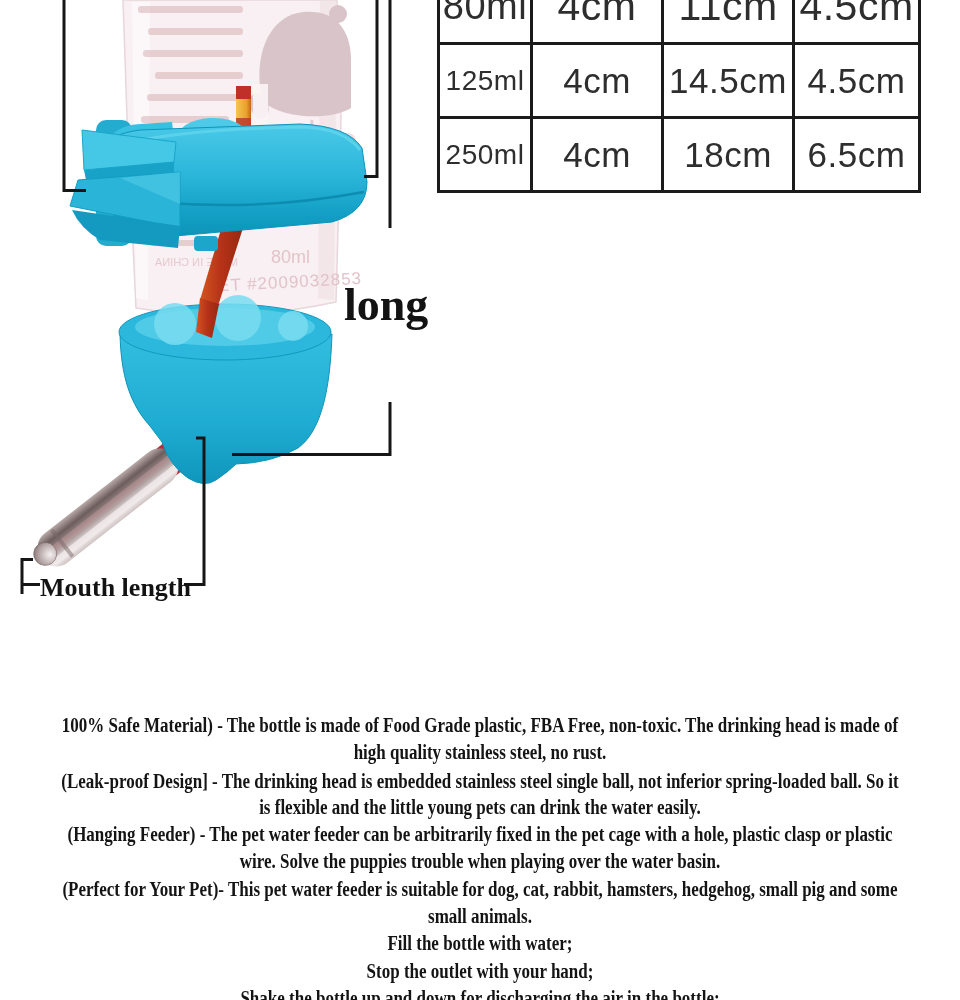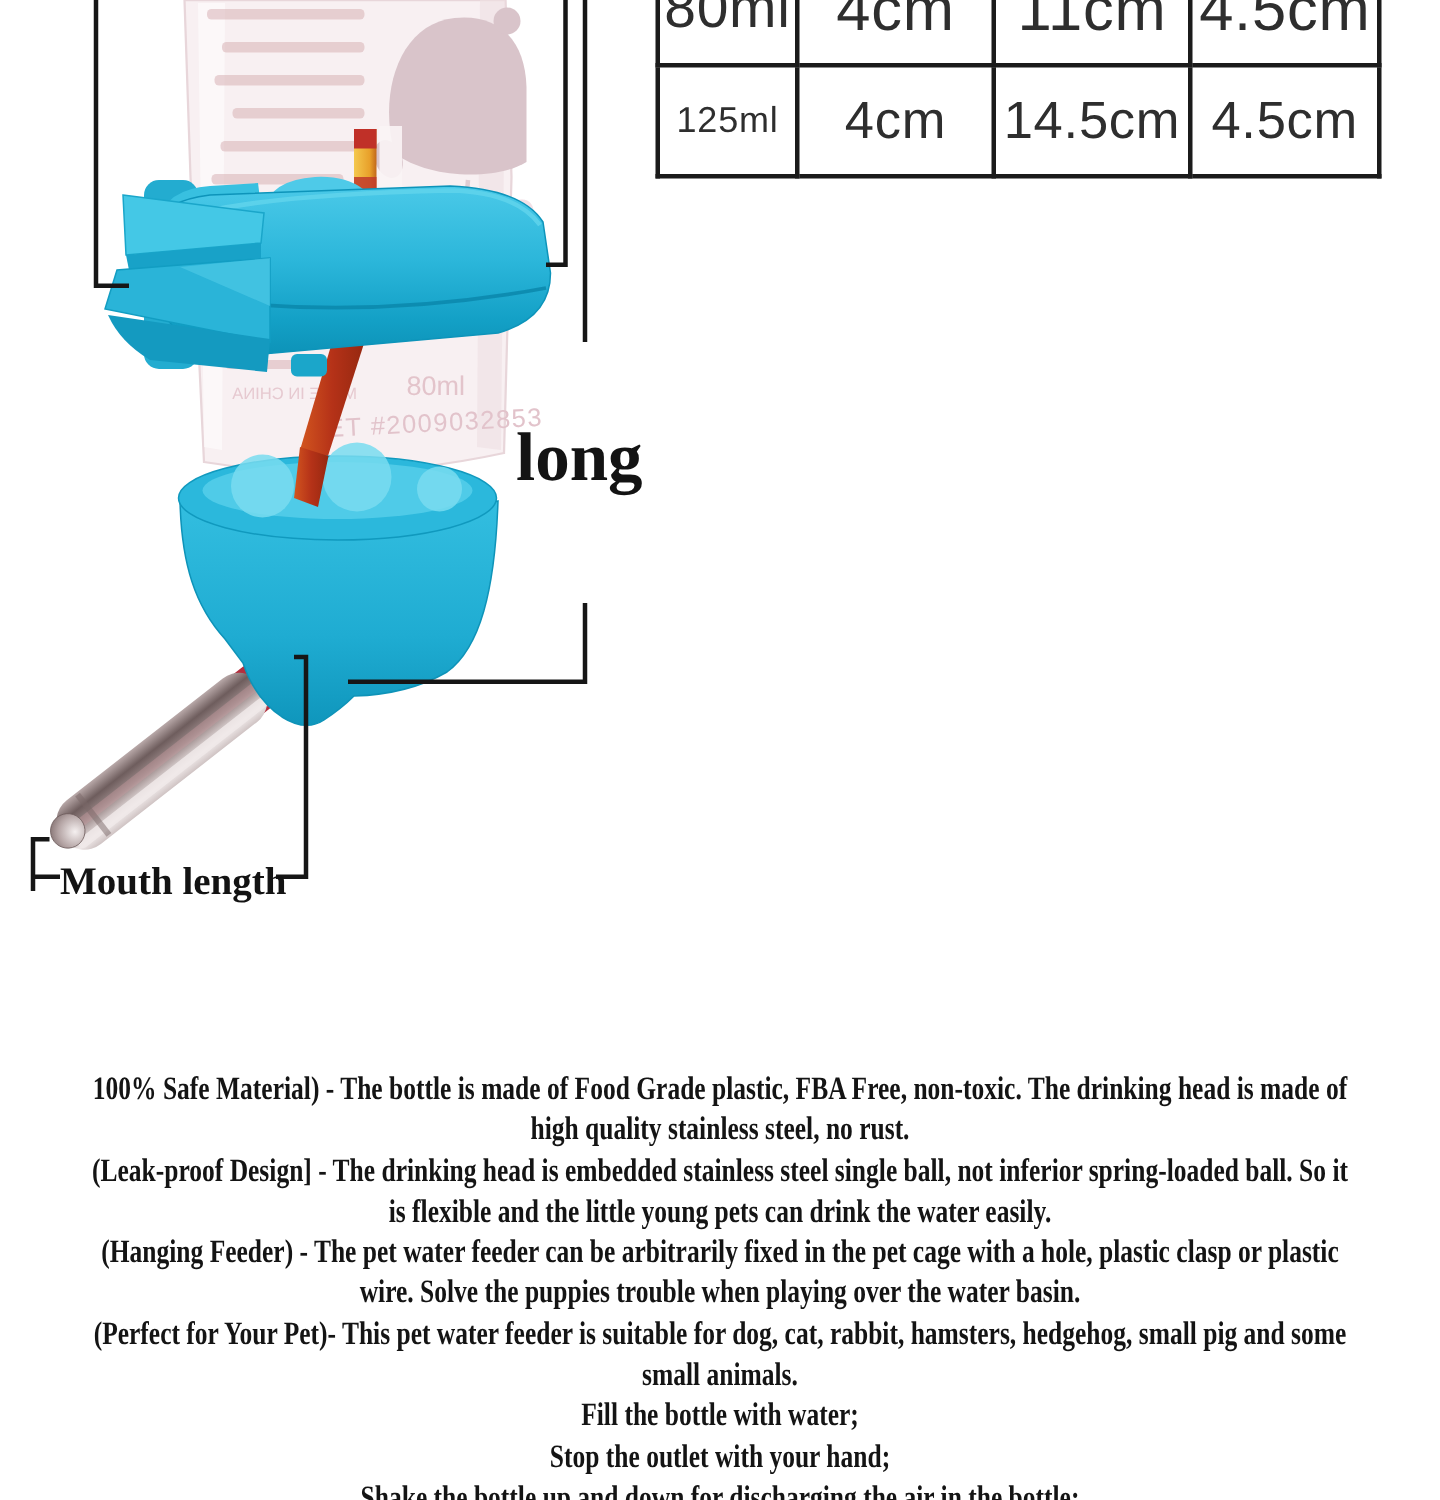--- a/index.html
+++ b/index.html
@@ -22,21 +22,21 @@
   
   .size-table{
     position:absolute;left:437px;top:-32px;
     border-collapse:collapse;table-layout:fixed;
     text-align:center;color:#2e2e2e;
   }
   .size-table td{
     border:3px solid #1b1b1b;height:71px;padding:0;
     font-size:35px;letter-spacing:.5px;
   }
-  .size-table td:first-child{font-size:24px;}
+  .size-table td:first-child{font-size:28px;}
   .size-table tr:first-child td{font-size:41px;}
   .size-table tr:first-child td:first-child{font-size:38px;}
   
   .description{
     position:absolute;top:712px;left:55px;width:850px;
     text-align:center;color:#141414;
     font-family:"Liberation Serif", serif;font-weight:bold;
     font-size:17px;line-height:21.3px;
     transform:scaleY(1.28);transform-origin:50% 0;
   }
@@ -187,20 +187,26 @@
       <td>4cm</td>
       <td>11cm</td>
       <td>4.5cm</td>
     </tr>
     <tr>
       <td>125ml</td>
       <td>4cm</td>
       <td>14.5cm</td>
       <td>4.5cm</td>
     </tr>
+    <tr>
+      <td>250ml</td>
+      <td>4cm</td>
+      <td>18cm</td>
+      <td>6.5cm</td>
+    </tr>
   </tbody>
 </table>
 
 <div class="description">
   <p>100% Safe Material) - The bottle is made of Food Grade plastic, FBA Free, non-toxic. The drinking head is made of high quality stainless steel, no rust.</p>
   <p>(Leak-proof Design] - The drinking head is embedded stainless steel single ball, not inferior spring-loaded ball. So it is flexible and the little young pets can drink the water easily.</p>
   <p>(Hanging Feeder) - The pet water feeder can be arbitrarily fixed in the pet cage with a hole, plastic clasp or plastic wire. Solve the puppies trouble when playing over the water basin.</p>
   <p>(Perfect for Your Pet)- This pet water feeder is suitable for dog, cat, rabbit, hamsters, hedgehog, small pig and some small animals.</p>
   <p>Fill the bottle with water;</p>
   <p>Stop the outlet with your hand;</p>

